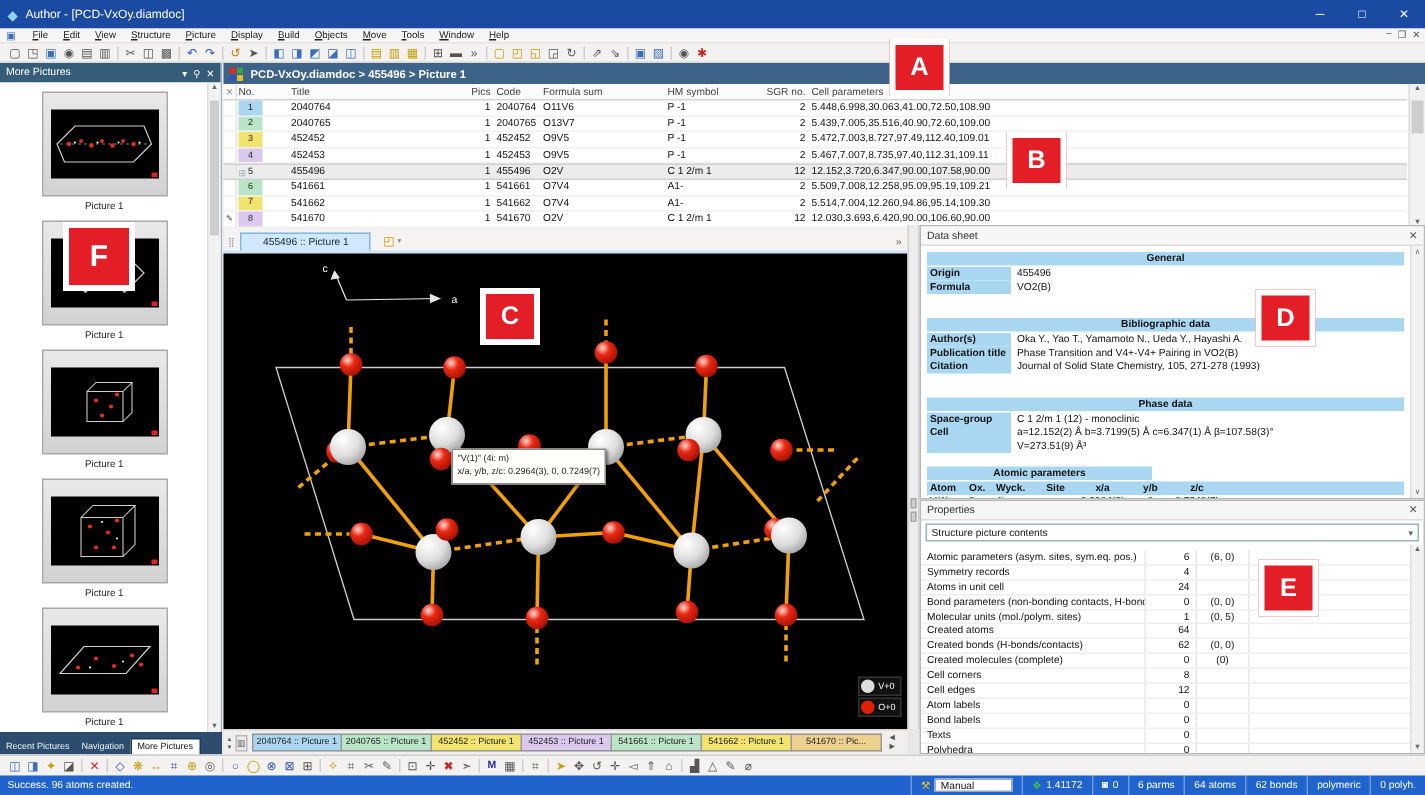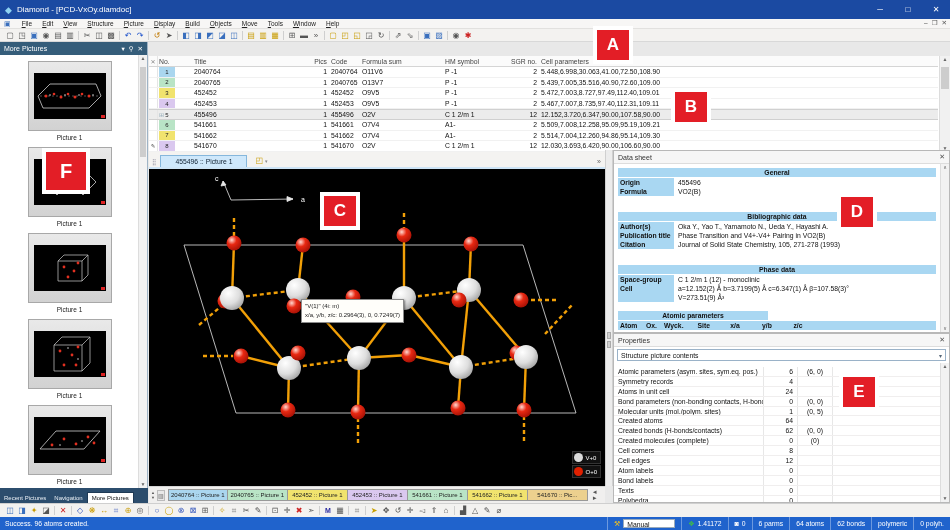--- a/index.html
+++ b/index.html
@@ -181,21 +181,21 @@
   .thumb-svg { position:absolute; inset:0; }
   .tmark { position:absolute; right:1px; bottom:1px; width:4px; height:3px; background:#d22; }
 </style>
 </head>
 <body>
 
 <div id="app">
 
   <div class="titlebar">
     <span class="appicon">◆</span>
-    <span>Diamond - [PCD-VxOy.diamdoc]</span>
+    <span>Author - [PCD-VxOy.diamdoc]</span>
     <div class="wincontrols">
       <span>─</span>
       <span>□</span>
       <span>✕</span>
     </div>
   </div>
 
   <div class="menubar">
     <span class="docicon">▣</span>
 
@@ -459,20 +459,29 @@
     </div>
     <div class="lp-tabs" id="lp-tabs">
     <span class="lp-tab">Recent Pictures</span>
 
     <span class="lp-tab">Navigation</span>
 
     <span class="lp-tab active">More Pictures</span>
   </div>
   </div>
 
+  <div class="breadcrumb">
+    <span class="bc-icon">
+      <i style="background:#d83020"></i>
+        <i style="background:#40a040"></i>
+        <i style="background:#3050c0"></i>
+        <i style="background:#e0c020"></i>
+    </span>
+    <span>PCD-VxOy.diamdoc  &gt;  455496  &gt;  Picture 1</span>
+  </div>
 
   <div class="grid-table">
     <div class="thead">
       <span class="c-gut" style="color:#888;font-size:6px;">✕</span>
       <span class="c-no">No.</span>
       <span class="c-title">Title</span>
       <span class="c-pics">Pics</span>
       <span class="c-code">Code</span>
       <span class="c-formula">Formula sum</span>
       <span class="c-hm">HM symbol</span>

